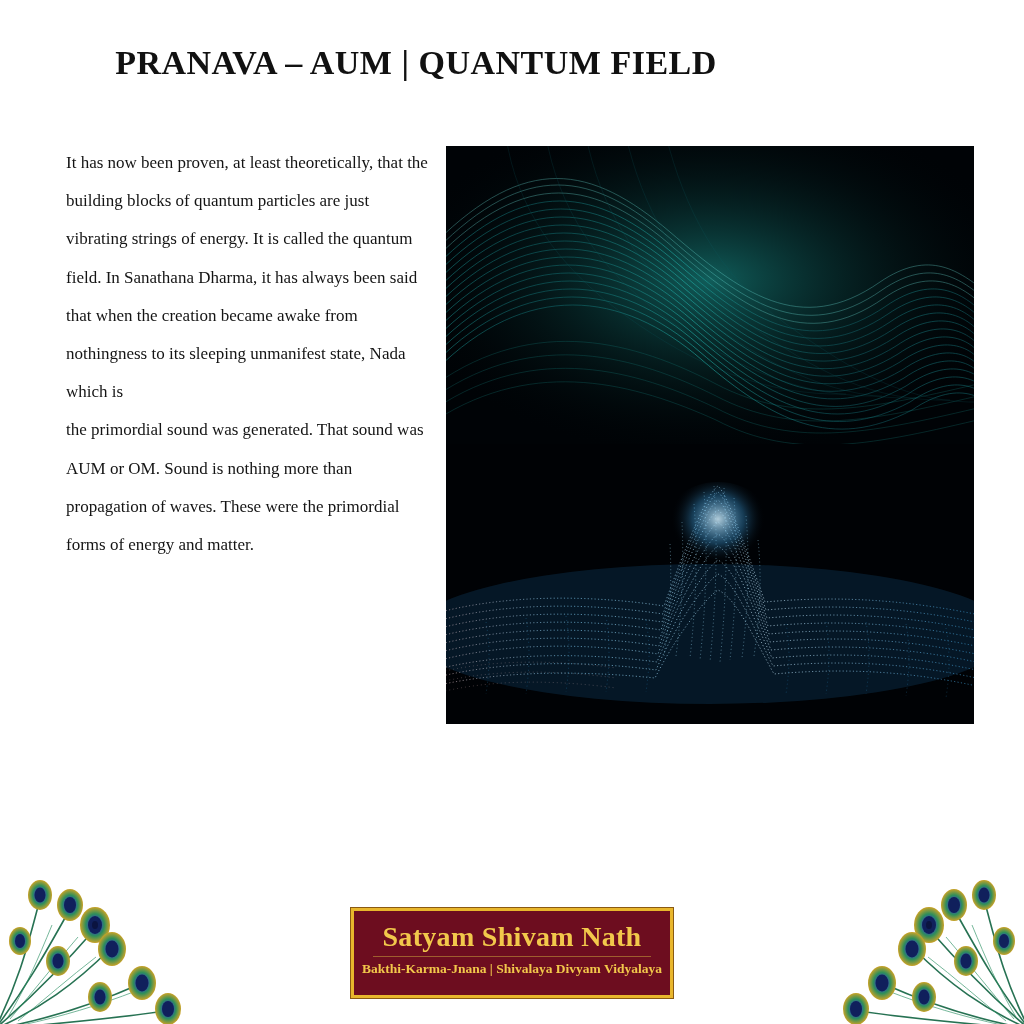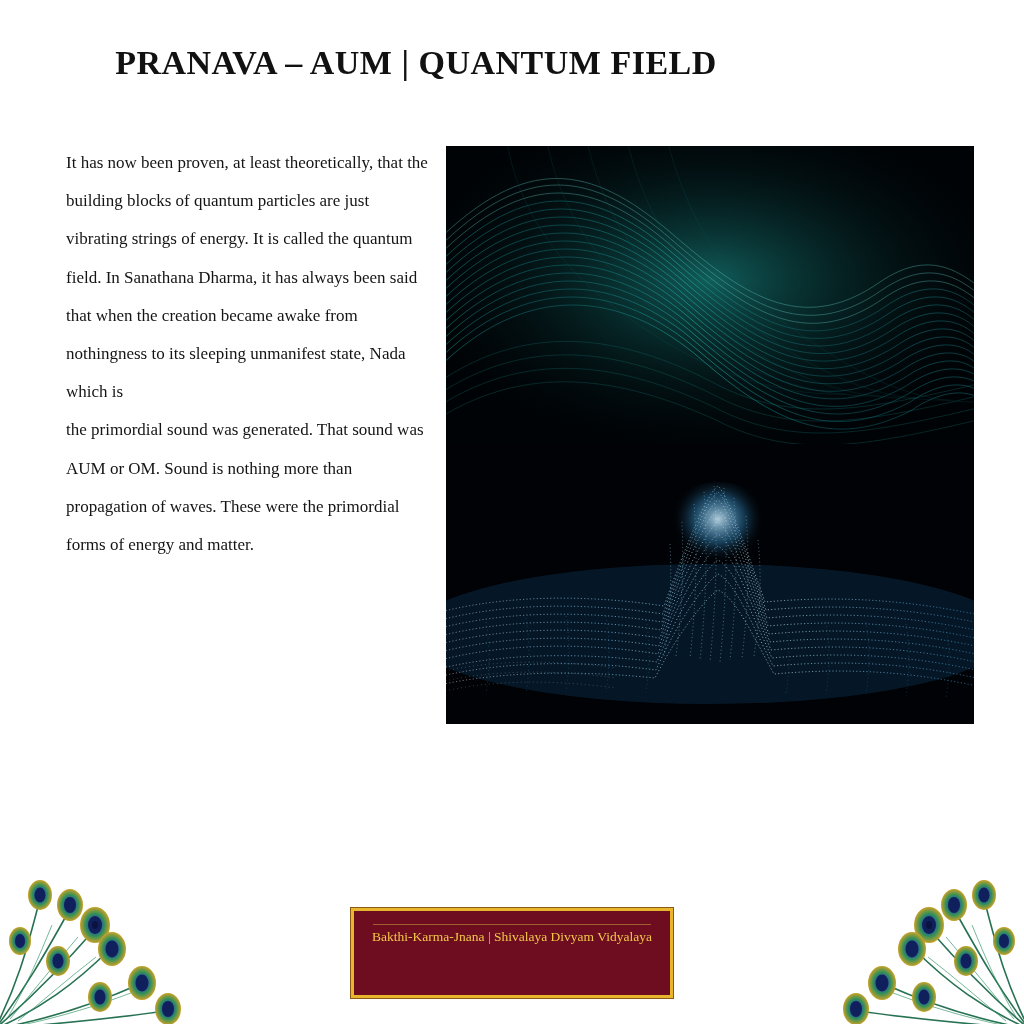--- a/index.html
+++ b/index.html
@@ -95,21 +95,21 @@
   #banner-title {
     font-family: "Liberation Serif", serif;
     font-weight: bold;
     font-size: 28px;
     color: #f2c84b;
     letter-spacing: 0.3px;
     line-height: 32px;
   }
   #banner-sub {
     font-family: "Liberation Serif", serif;
-    font-weight: normal;
+    font-weight: bold;
     font-size: 13.5px;
     color: #f2c84b;
     margin-top: 4px;
     line-height: 16px;
   }
   #banner-rule {
     width: 278px;
     height: 1px;
     background: #c9a23a;
     margin: 3px auto 2px auto;
@@ -381,17 +381,18 @@
           </g>
         <g transform="translate(100,148)">
             <ellipse rx="12" ry="15" fill="url(#eyeR)"></ellipse>
             <ellipse rx="5.5" ry="7.5" fill="#10205c"></ellipse>
           </g>
       </g>
     </g>
   </svg>
 
   <div id="banner">
+    <div id="banner-title">Satyam Shivam Nath</div>
     <div id="banner-rule"></div>
     <div id="banner-sub">Bakthi-Karma-Jnana | Shivalaya Divyam Vidyalaya</div>
   </div>
 
 </div>
 
 </body></html>

